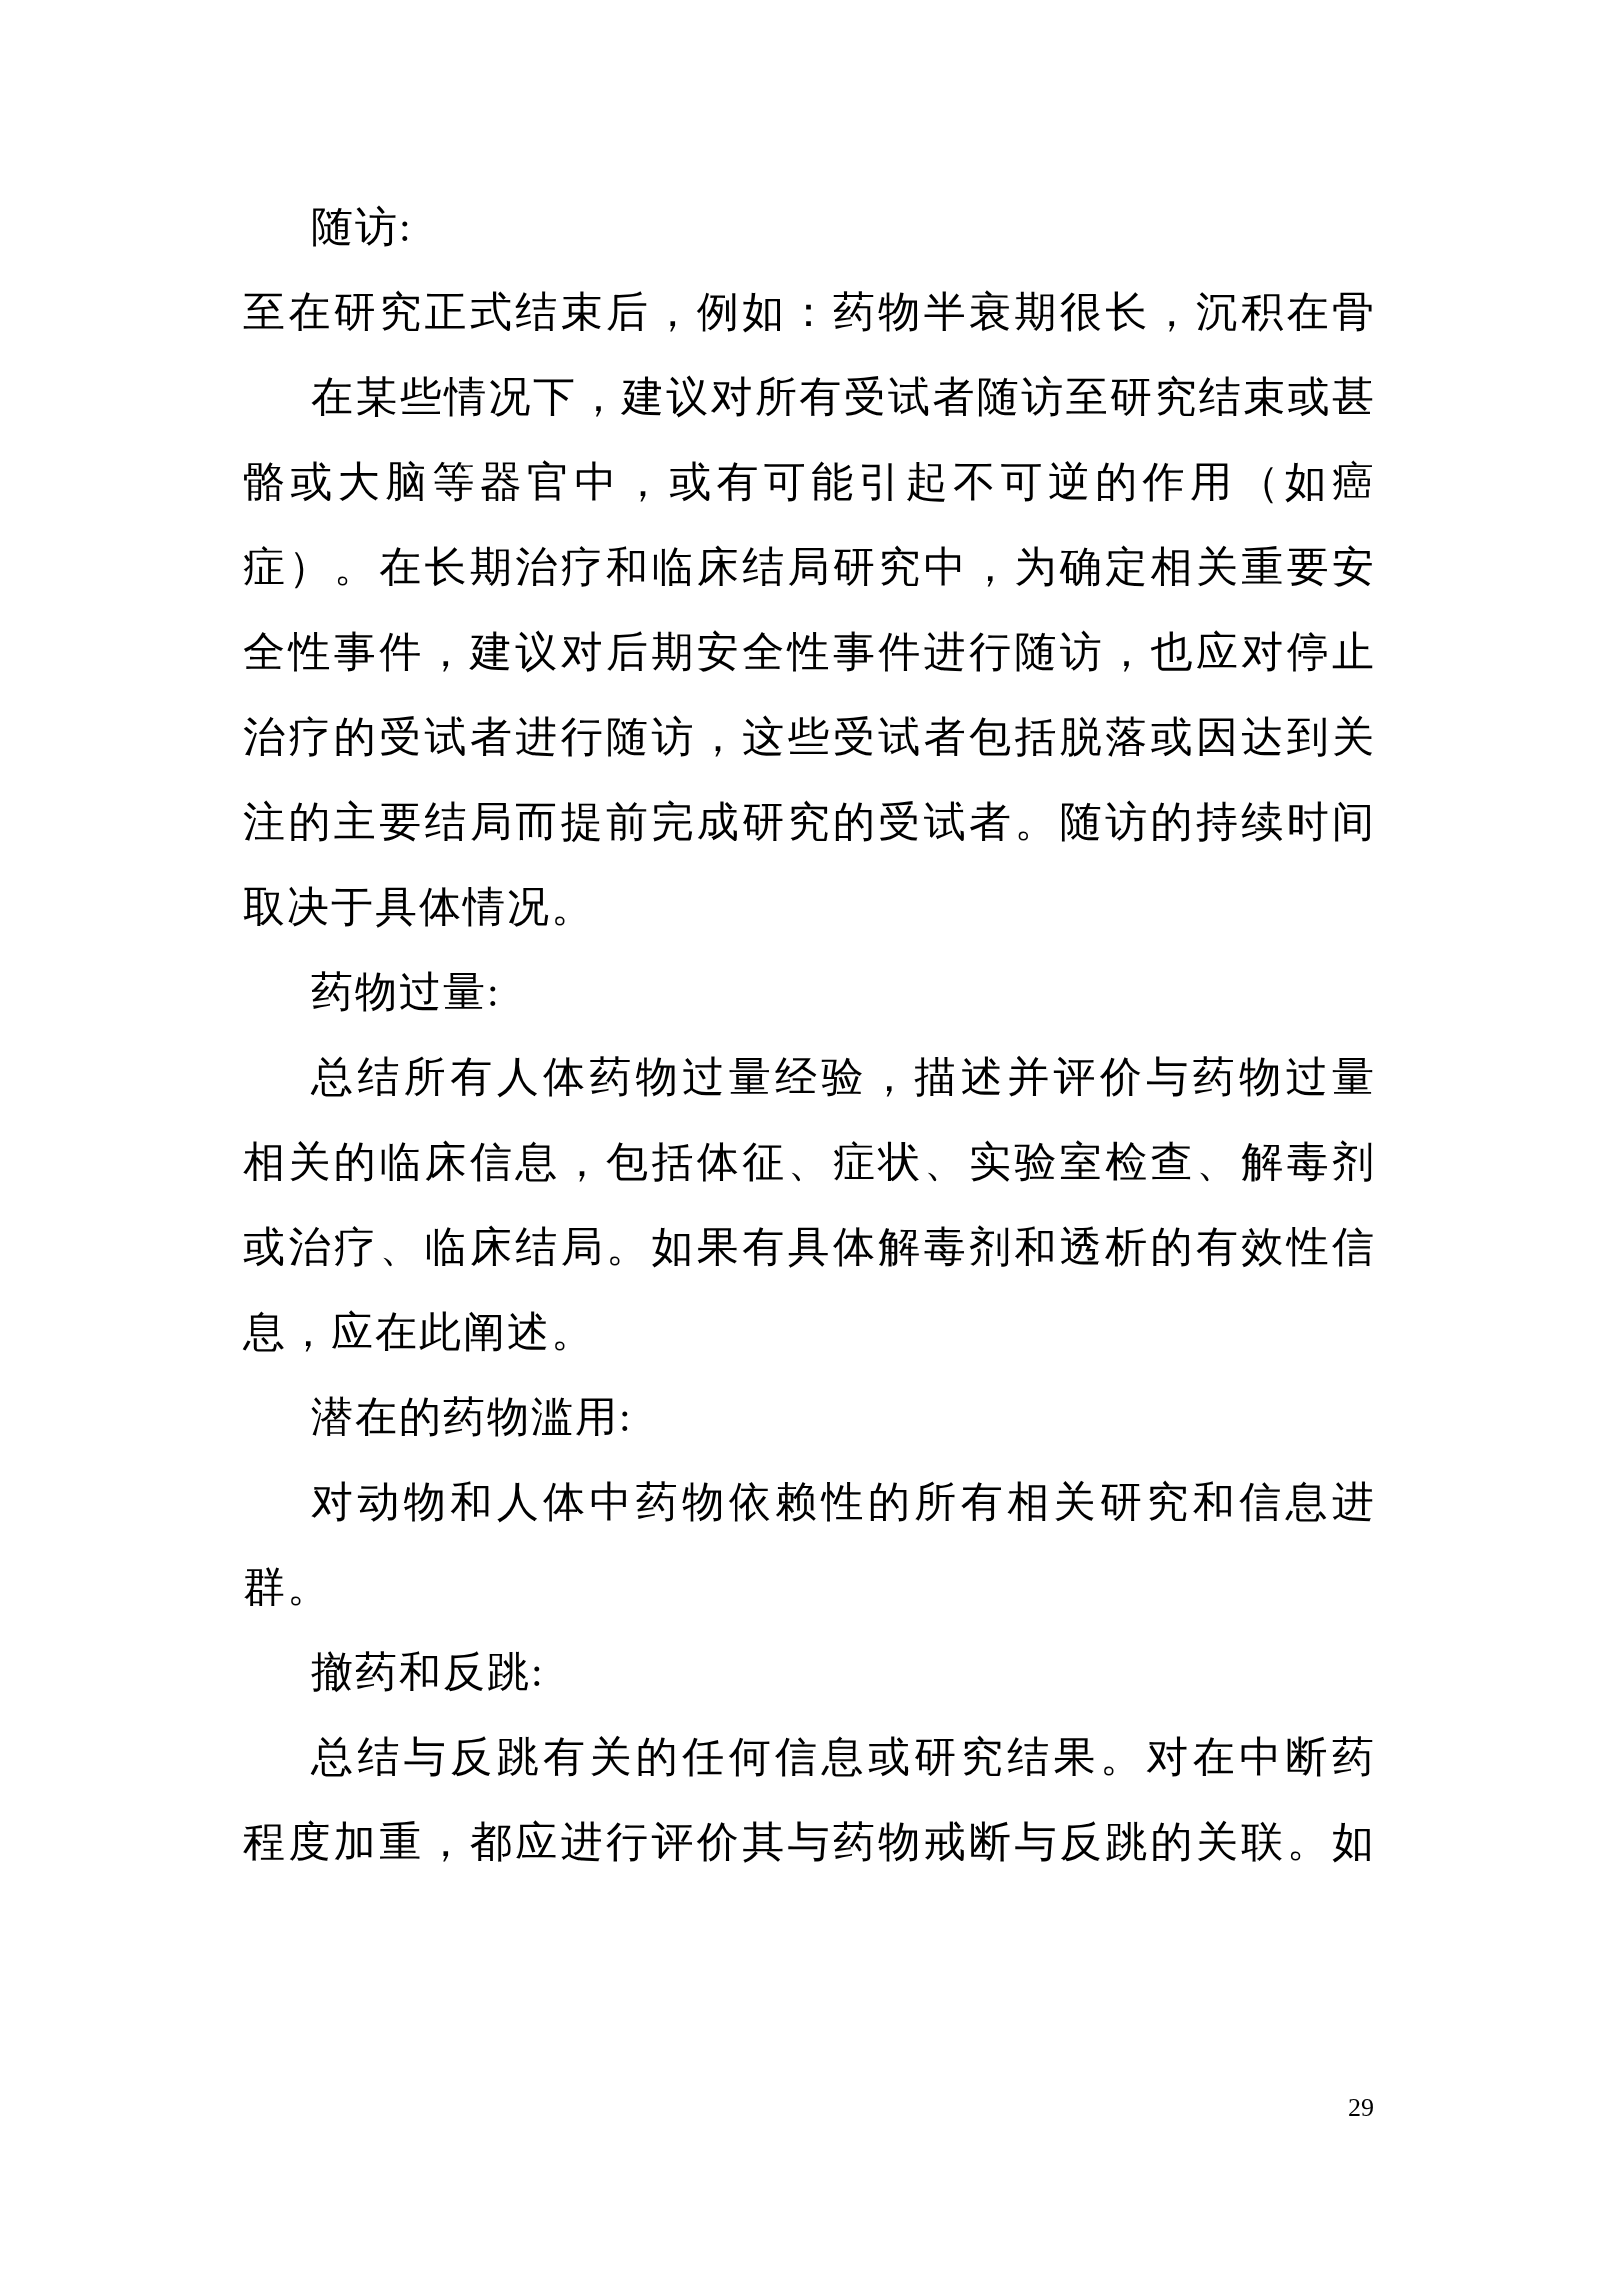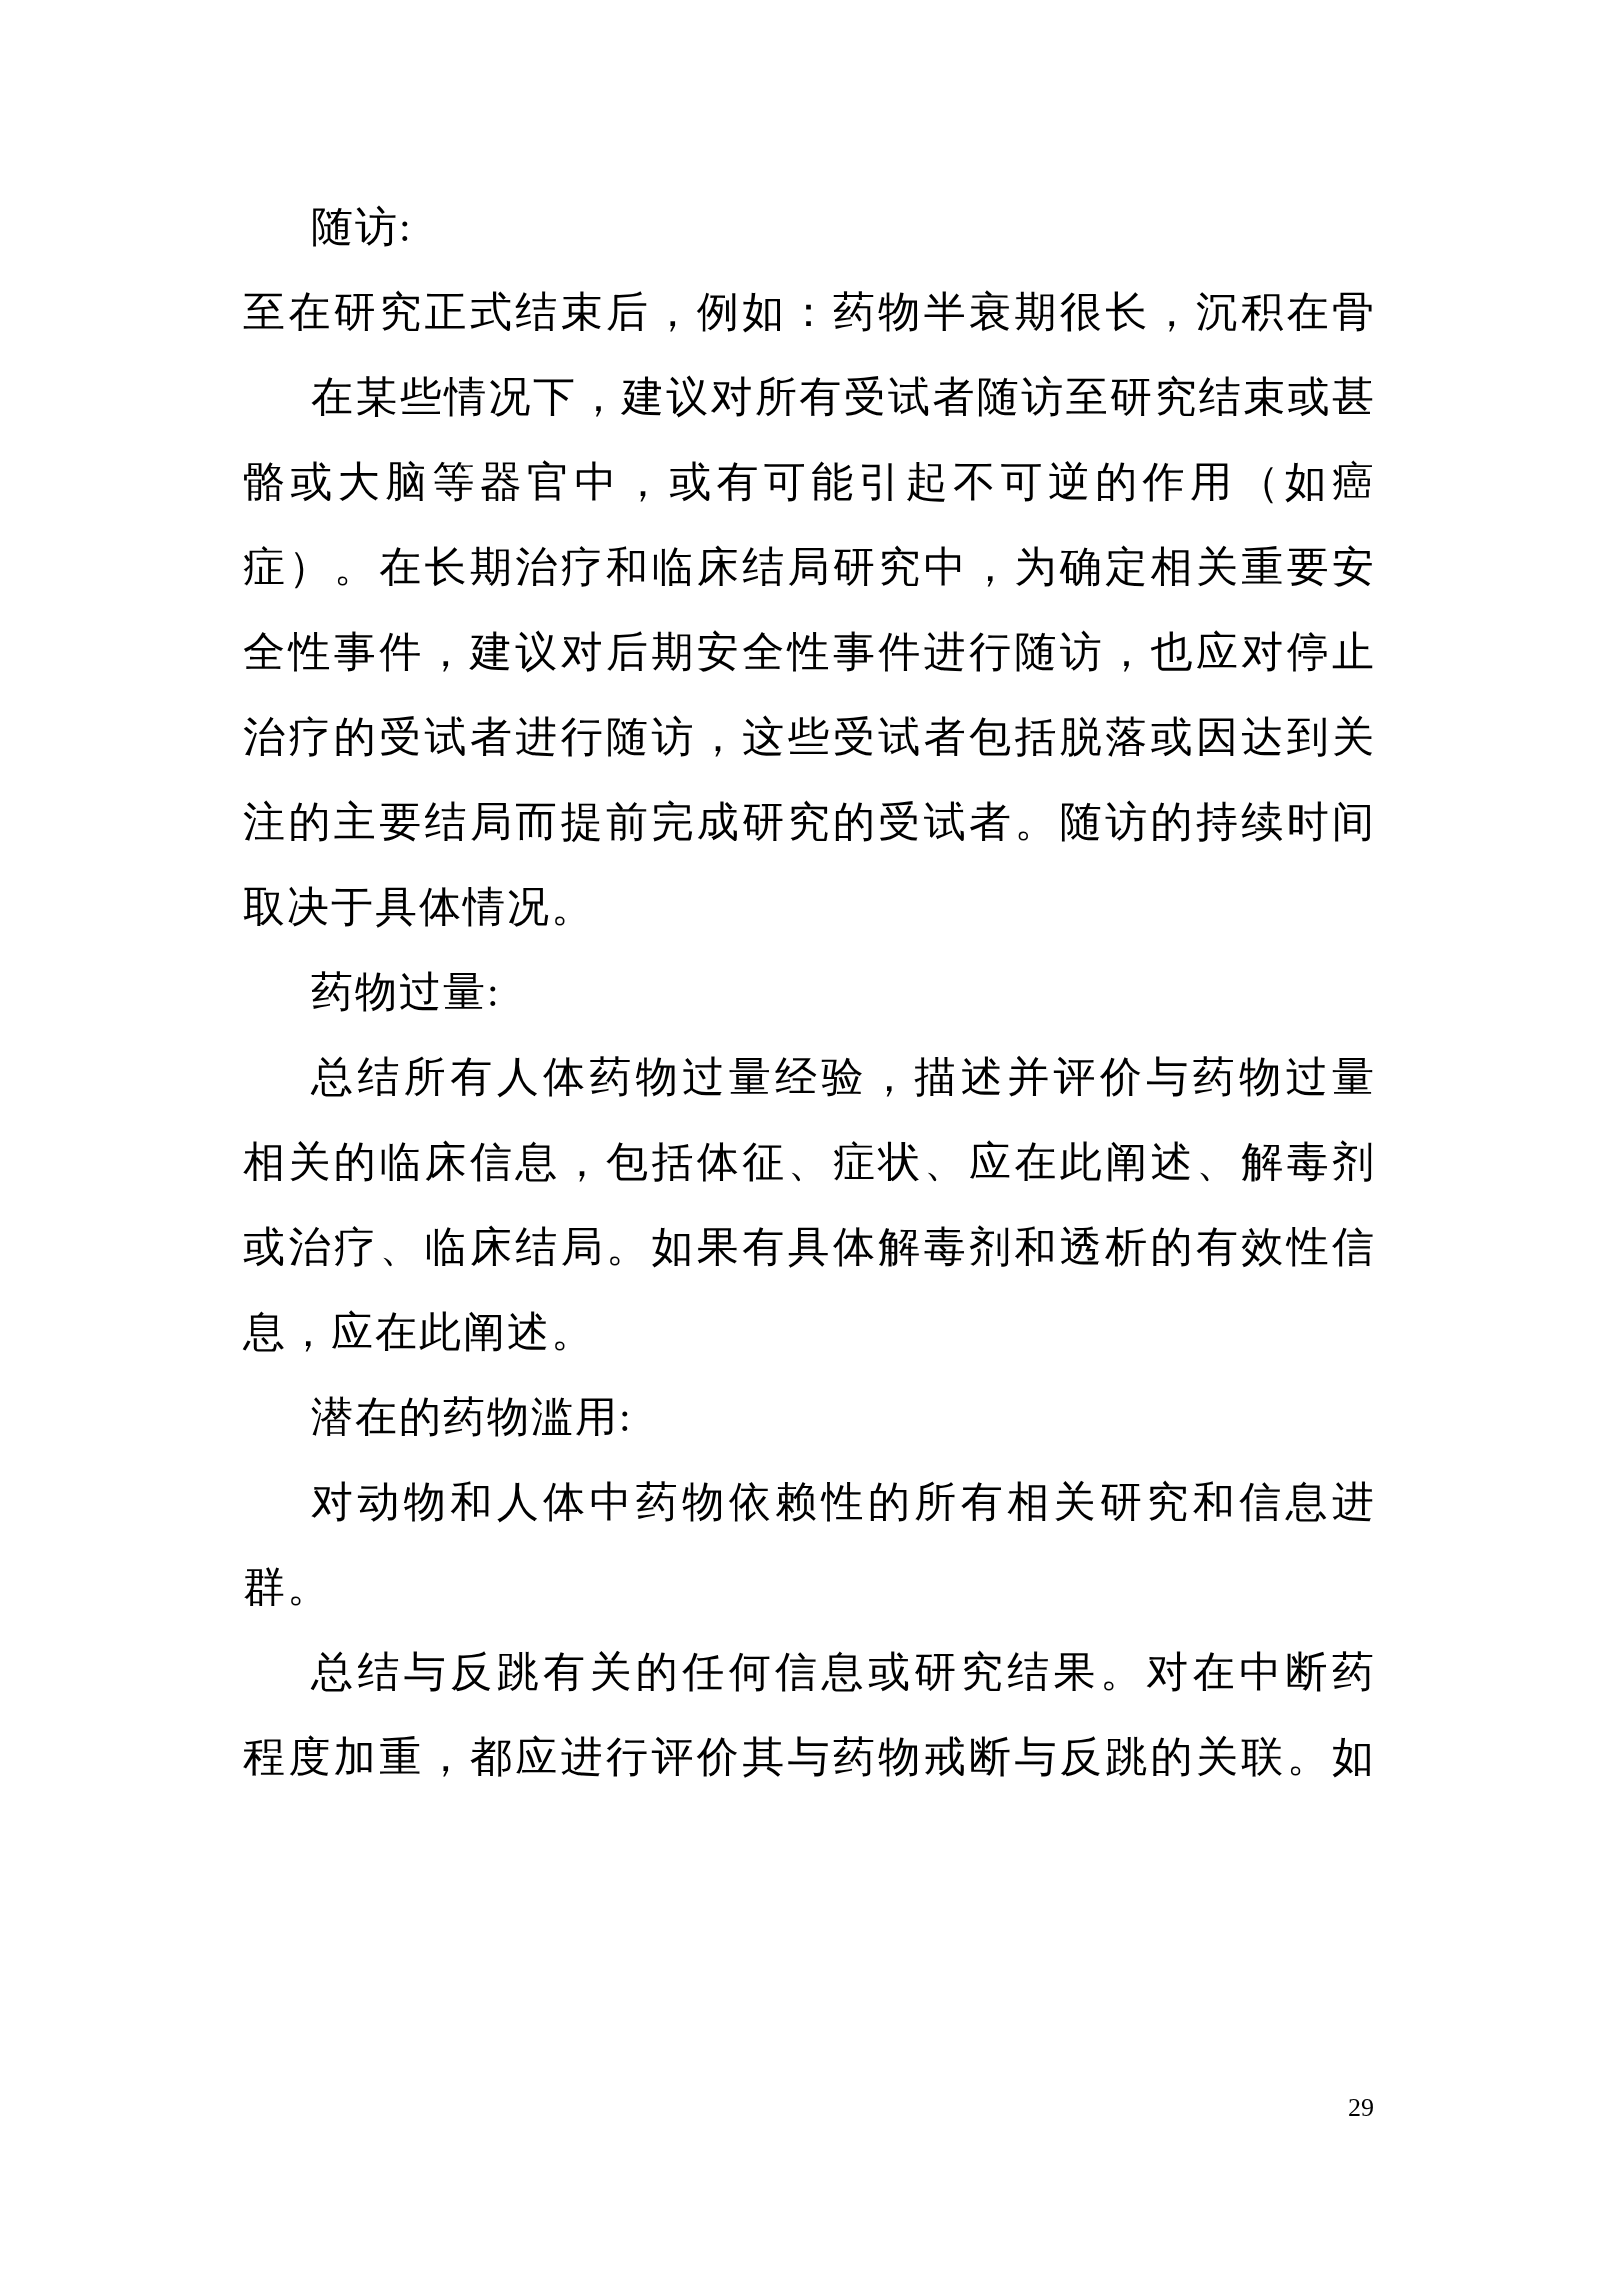--- a/index.html
+++ b/index.html
@@ -59,26 +59,27 @@
       <div class="line just">至在研究正式结束后，例如：药物半衰期很长，沉积在骨</div>
       <div class="line indent just">在某些情况下，建议对所有受试者随访至研究结束或甚</div>
       <div class="line just">骼或大脑等器官中，或有可能引起不可逆的作用（如癌</div>
       <div class="line just">症）。在长期治疗和临床结局研究中，为确定相关重要安</div>
       <div class="line just">全性事件，建议对后期安全性事件进行随访，也应对停止</div>
       <div class="line just">治疗的受试者进行随访，这些受试者包括脱落或因达到关</div>
       <div class="line just">注的主要结局而提前完成研究的受试者。随访的持续时间</div>
       <div class="line">取决于具体情况。</div>
       <div class="line indent">药物过量:</div>
       <div class="line indent just">总结所有人体药物过量经验，描述并评价与药物过量</div>
-      <div class="line just">相关的临床信息，包括体征、症状、应在此阐述、解毒剂</div>
+      <div class="line just">相关的临床信息，包括体征、症状、实验室检查、解毒剂</div>
       <div class="line just">或治疗、临床结局。如果有具体解毒剂和透析的有效性信</div>
       <div class="line">息，应在此阐述。</div>
       <div class="line indent">潜在的药物滥用:</div>
       <div class="line indent just">对动物和人体中药物依赖性的所有相关研究和信息进</div>
       <div class="line">群。</div>
+      <div class="line indent">撤药和反跳:</div>
       <div class="line indent just">总结与反跳有关的任何信息或研究结果。对在中断药</div>
       <div class="line just">程度加重，都应进行评价其与药物戒断与反跳的关联。如</div>
     </div>
   <div class="footer">
     <span>29</span>
   </div>
 </div>
 
 
 </body></html>

